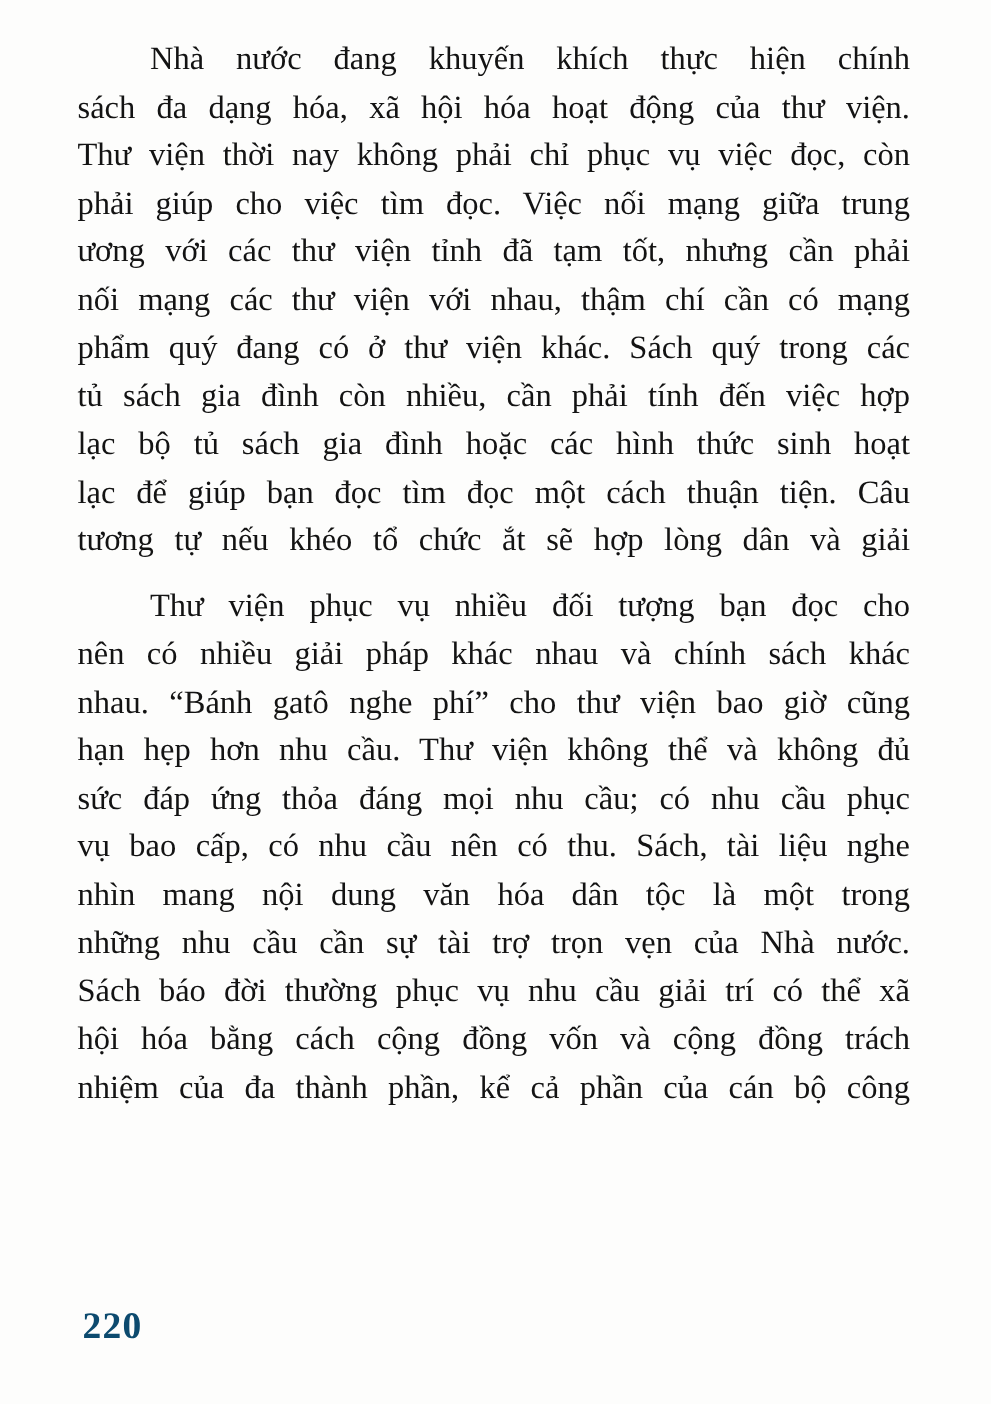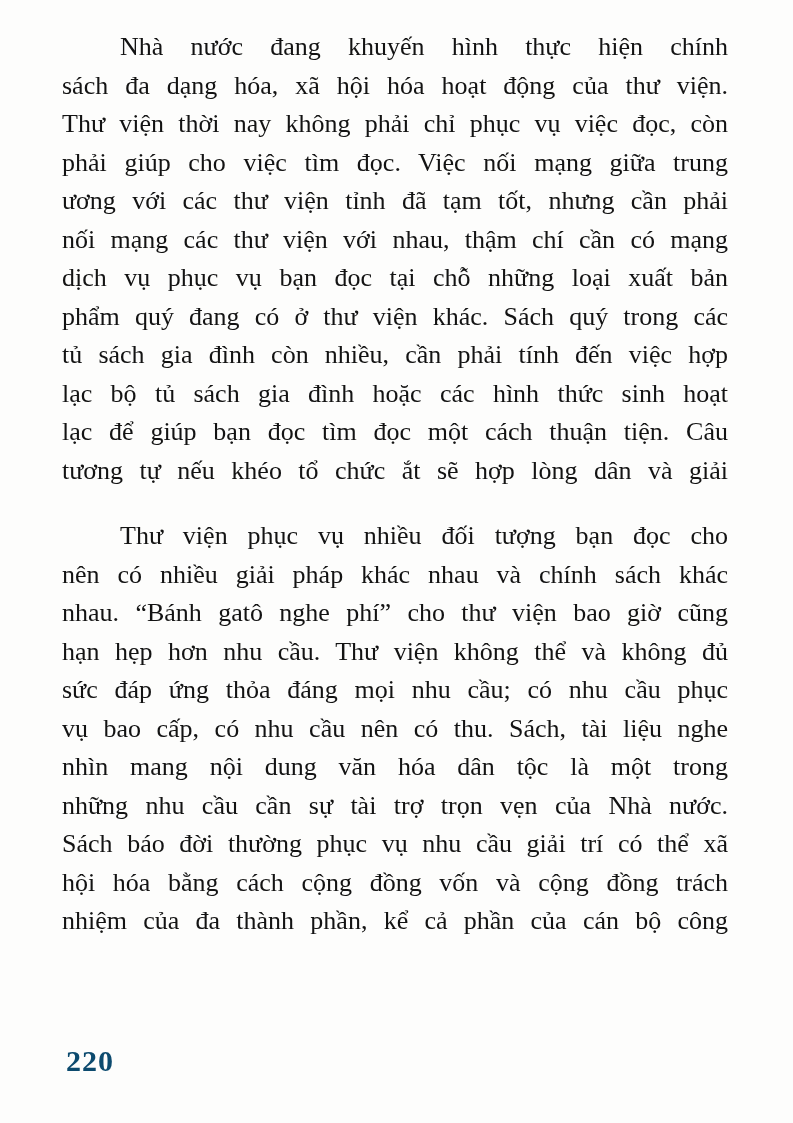--- a/index.html
+++ b/index.html
@@ -16,21 +16,21 @@
     color: #131313;
   }
   .text-block {
     position: absolute;
     left: 62px; top: 28px;
     width: 666px;
     font-size: 26px;
     line-height: 38.5px;
   }
   .para { margin: 0; }
-  .para + .para { margin-top: 27px; }
+  .para + .para { margin-top: 14px; }
   .line {
     text-align: justify;
     text-align-last: justify;
     white-space: normal;
   }
   .line.end { text-align-last: left; }
   .line.indent { text-indent: 58px; }
   .it { }
   .page-number {
     position: absolute;
@@ -42,27 +42,26 @@
     letter-spacing: 1px;
   }
 </style>
 </head>
 <body>
 
 <div class="page">
   <div class="text-block">
 
     <div class="para">
-      <div class="line indent">Nhà nước đang khuyến hình thực hiện chính</div>
+      <div class="line indent">Nhà nước đang khuyến khích thực hiện chính</div>
       <div class="line">sách đa dạng hóa, xã hội hóa hoạt động của thư viện.</div>
       <div class="line">Thư viện thời nay không phải chỉ phục vụ việc đọc, còn</div>
       <div class="line"><span>phải giúp cho việc </span><span class="it">tìm đọc.</span><span> Việc nối mạng giữa trung</span></div>
       <div class="line">ương với các thư viện tỉnh đã tạm tốt, nhưng cần phải</div>
       <div class="line">nối mạng các thư viện với nhau, thậm chí cần có mạng</div>
-      <div class="line">dịch vụ phục vụ bạn đọc tại chỗ những loại xuất bản</div>
       <div class="line">phẩm quý đang có ở thư viện khác. Sách quý trong các</div>
       <div class="line">tủ sách gia đình còn nhiều, cần phải tính đến việc hợp</div>
       <div class="line">lạc bộ tủ sách gia đình hoặc các hình thức sinh hoạt</div>
       <div class="line">lạc để giúp bạn đọc tìm đọc một cách thuận tiện. Câu</div>
       <div class="line">tương tự nếu khéo tổ chức ắt sẽ hợp lòng dân và giải</div>
     </div>
 
     <div class="para">
       <div class="line indent">Thư viện phục vụ nhiều đối tượng bạn đọc cho</div>
       <div class="line">nên có nhiều giải pháp khác nhau và chính sách khác</div>

